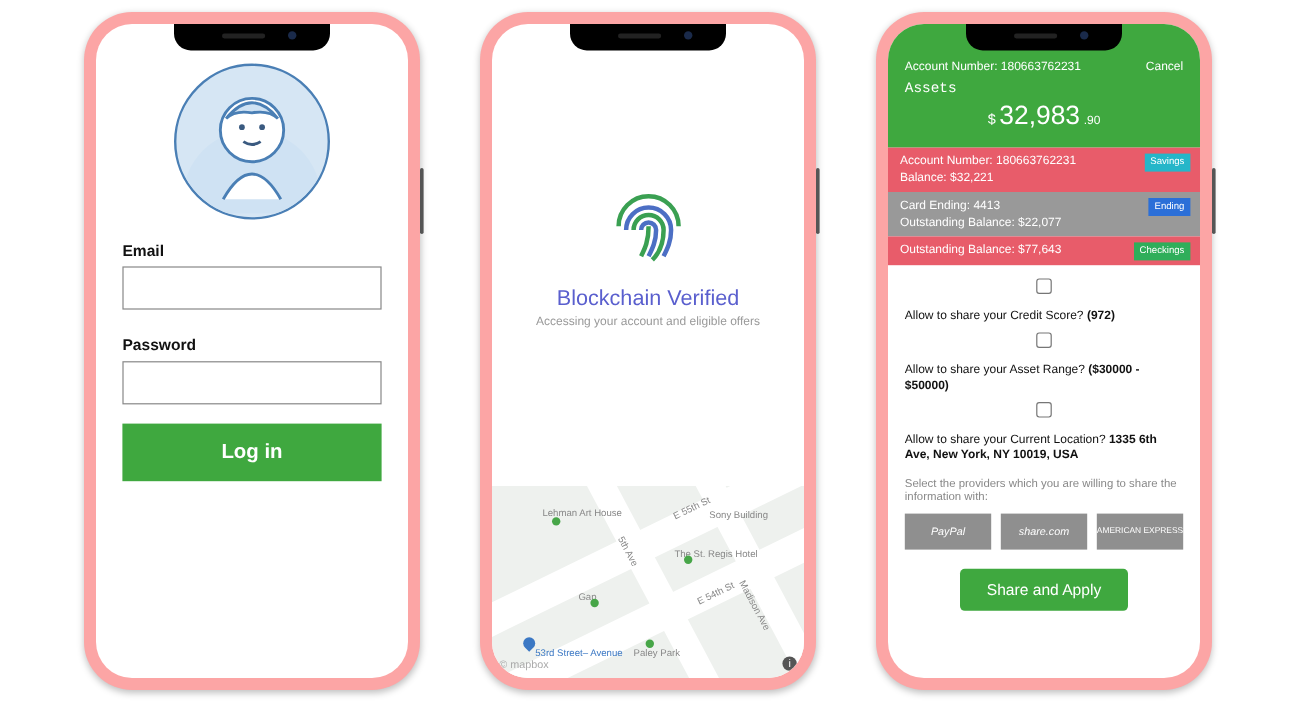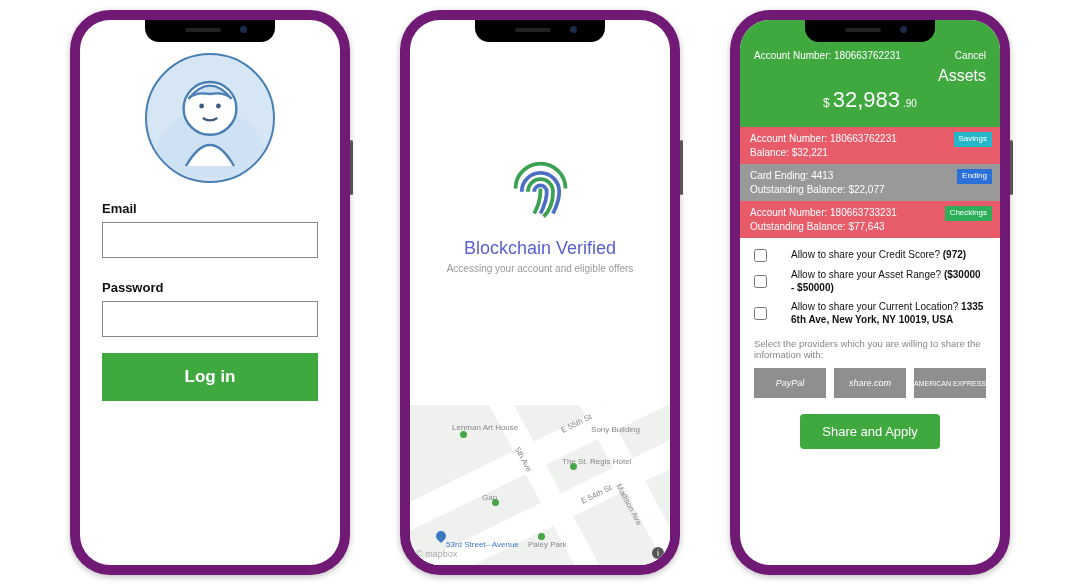--- a/index.html
+++ b/index.html
@@ -10,21 +10,21 @@
       gap: 50px;
       justify-content: center;
       align-items: flex-start;
       padding: 10px 40px;
       width: 1080px;
       height: 587px;
     }
     .phone {
       width: 280px;
       height: 565px;
-      background: #701a75;
+      background: #fca5a5;
       border-radius: 40px;
       padding: 10px;
       position: relative;
       box-shadow: 0 2px 6px rgba(0,0,0,.25);
     }
     .phone::after{
       content:"";
       position:absolute;
       right:-3px;
       top:130px;
@@ -140,34 +140,34 @@
     .mapinfo{position:absolute;right:6px;bottom:6px;width:12px;height:12px;border-radius:50%;background:#555;color:#fff;font-size:9px;display:flex;align-items:center;justify-content:center;}
 
     
     .s3{font-size:10px;}
     .topbar{
       background:#3fa83f;
       color:#fff;
       padding:30px 14px 14px;
     }
     .toprow{display:flex;justify-content:space-between;font-size:10px;}
-    .assets-lbl{text-align:right;font-size:16px;margin-top:6px;}
+    .assets-lbl{text-align:left;font-size:12px;margin-top:6px;font-family:Liberation Mono, monospace;}
     .assets-val{display:flex;justify-content:center;align-items:baseline;gap:3px;margin-top:2px;}
     .assets-val .dol{font-size:12px;}
     .assets-val .main{font-size:22px;}
     .assets-val .cents{font-size:10px;}
     .acct-block{color:#fff;font-size:10px;padding:5px 10px;position:relative;line-height:1.35;}
     .acct-pink{background:#e85c6a;}
     .acct-gray{background:#999;}
     .badge{position:absolute;right:8px;top:5px;font-size:8px;padding:2px 5px;color:#fff;}
     .b-teal{background:#25b6c9;}
     .b-blue{background:#2b6fd8;}
     .b-green{background:#2fae5a;}
     .perm-list{padding:10px 14px 6px;}
-    .perm{display:flex;gap:24px;margin-bottom:6px;font-size:10px;color:#111;line-height:1.3;}
+    .perm{display:flex;gap:12px;margin-bottom:6px;font-size:10px;color:#111;line-height:1.3;flex-direction:column;}
     .perm input{margin-top:1px;flex-shrink:0;}
     .perm b{font-weight:700;}
     .provider-note{color:#888;font-size:9.5px;padding:0 14px 8px;}
     .providers{display:flex;justify-content:flex-end;padding:0 14px 16px;gap:8px;}
     .pbtn{flex:1;height:30px;background:#8f8f8f;color:#fff;border:none;font-size:9px;display:flex;align-items:center;justify-content:center;font-style:italic;cursor:pointer;}
     .pbtn.amex{font-style:normal;font-size:7px;text-align:center;line-height:1;}
     .share-btn{
       display:block;
       margin:0 auto;
       background:#3fa83f;
@@ -270,21 +270,20 @@
       <div>Account Number: 180663762231</div>
       <div>Balance: $32,221</div>
       <span class="badge b-teal">Savings</span>
     </div>
     <div class="acct-block acct-gray">
       <div>Card Ending: 4413</div>
       <div>Outstanding Balance: $22,077</div>
       <span class="badge b-blue">Ending</span>
     </div>
     <div class="acct-block acct-pink">
-      <div>Account Number: 180663733231</div>
       <div>Outstanding Balance: $77,643</div>
       <span class="badge b-green">Checkings</span>
     </div>
     <div class="perm-list">
       <label class="perm">
         <input type="checkbox" style="">
         <span><span>Allow to share your Credit Score? </span><b>(972)</b></span>
       </label>
       <label class="perm">
         <input type="checkbox" style="">

